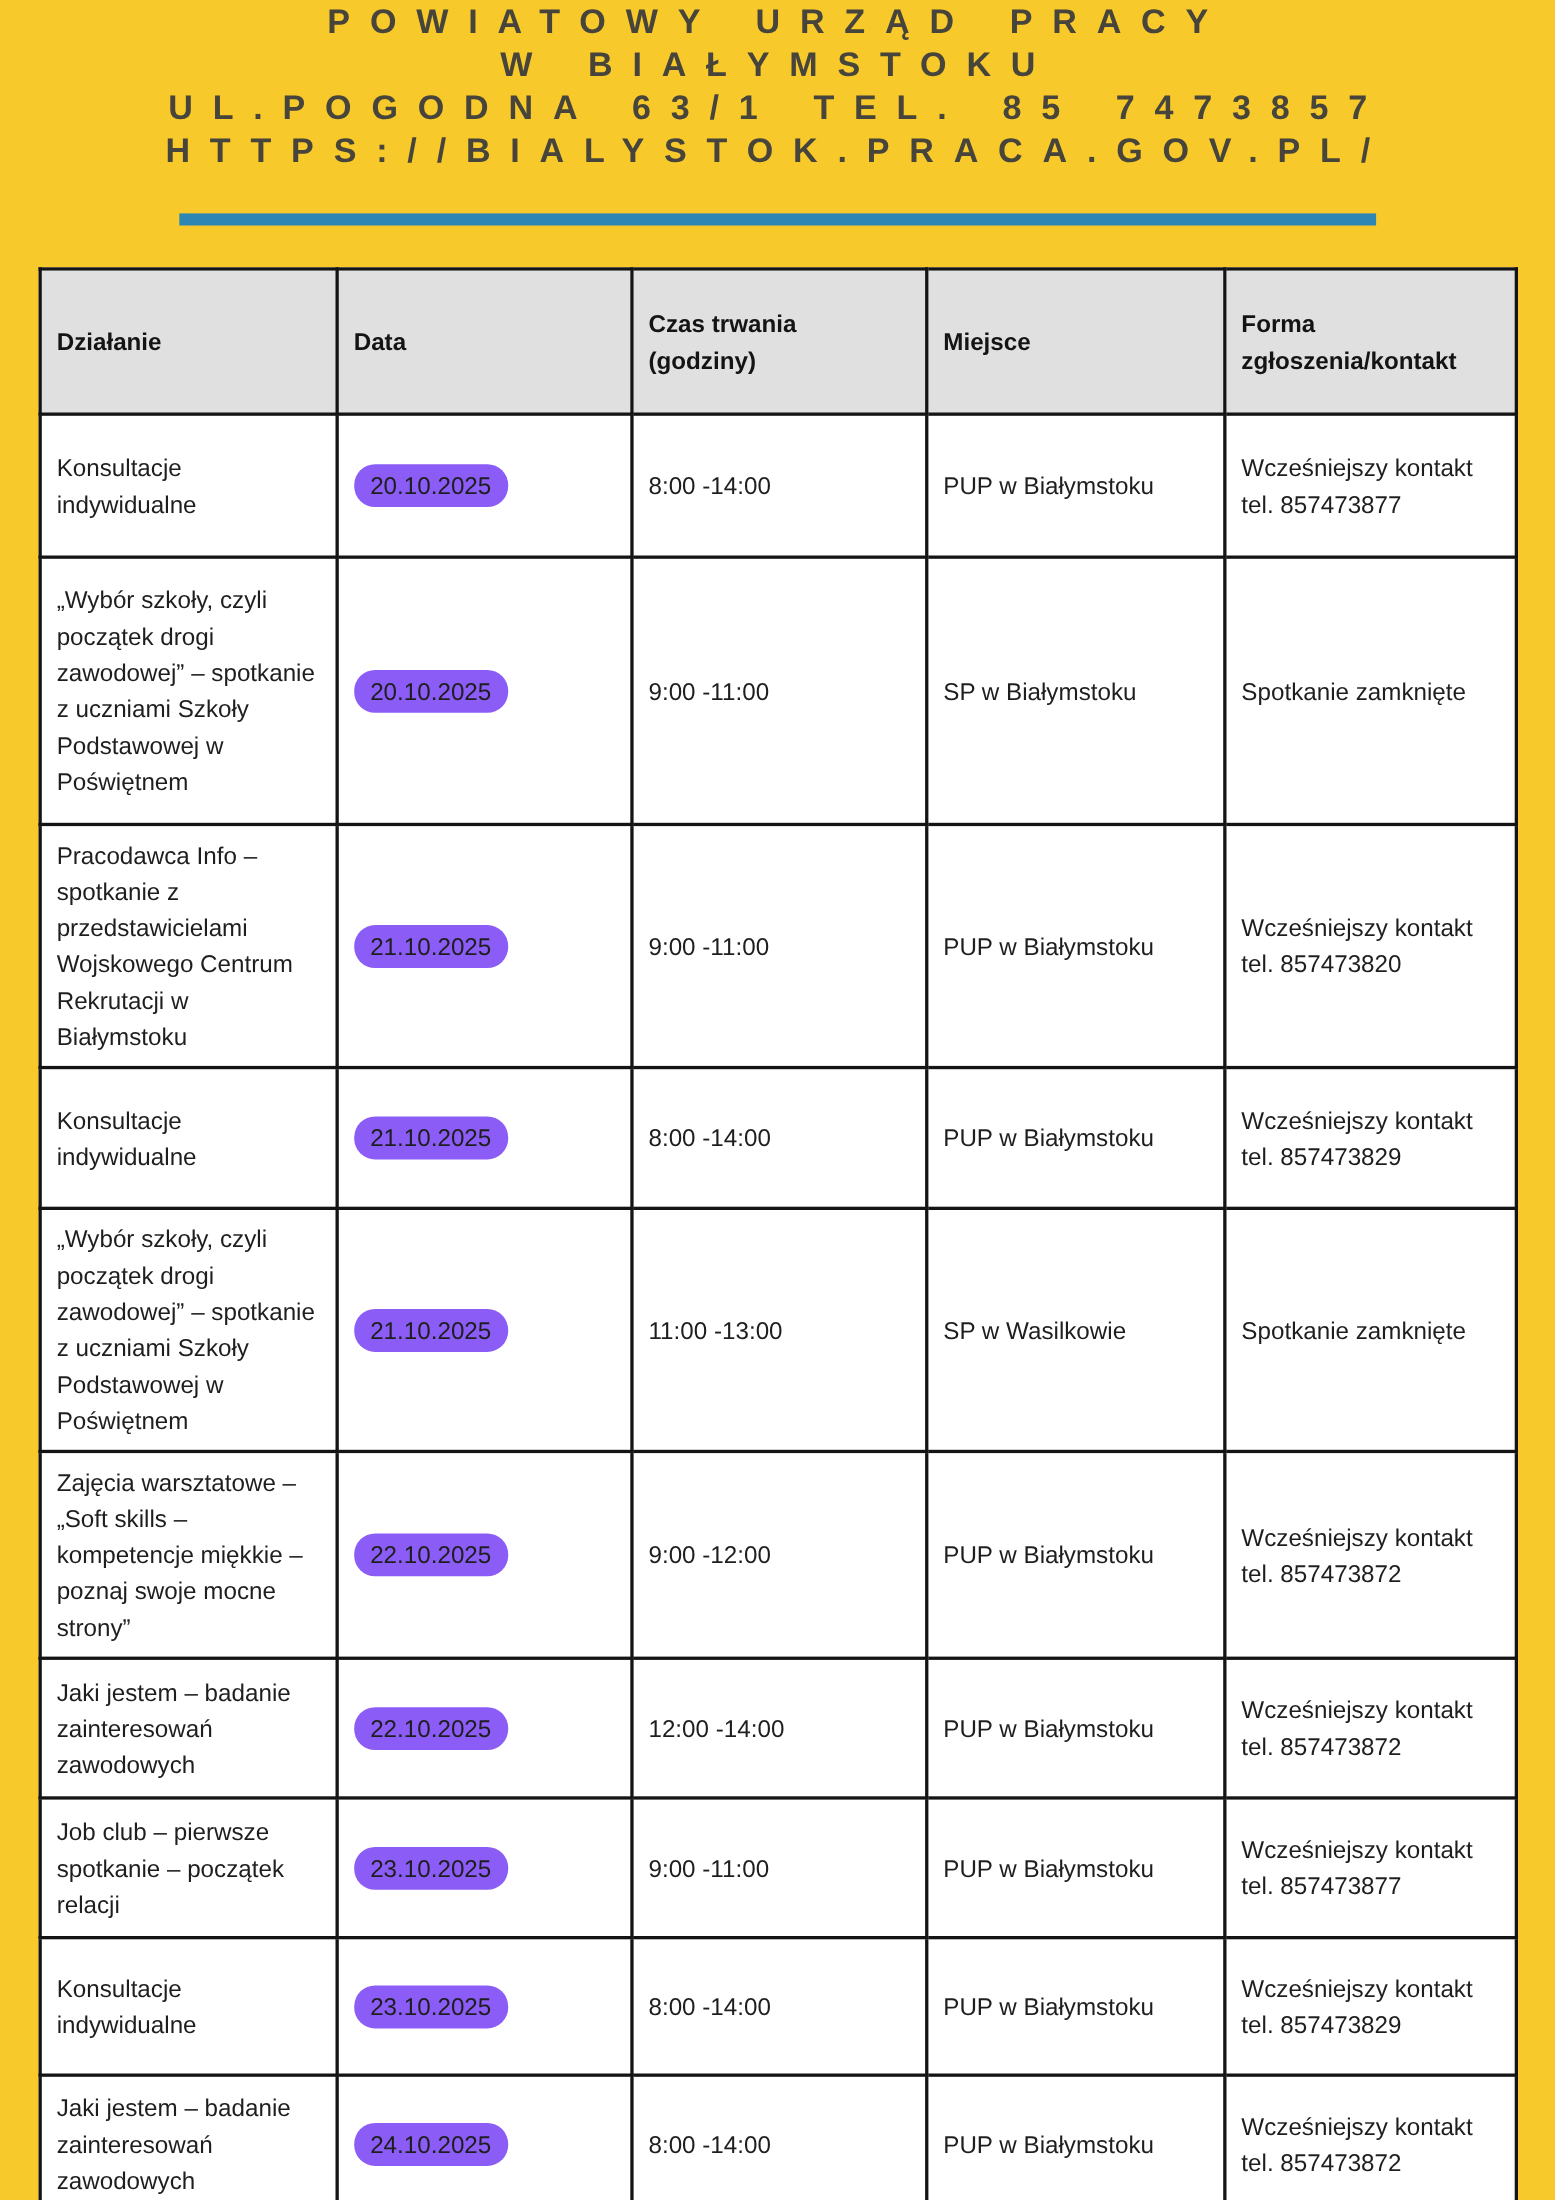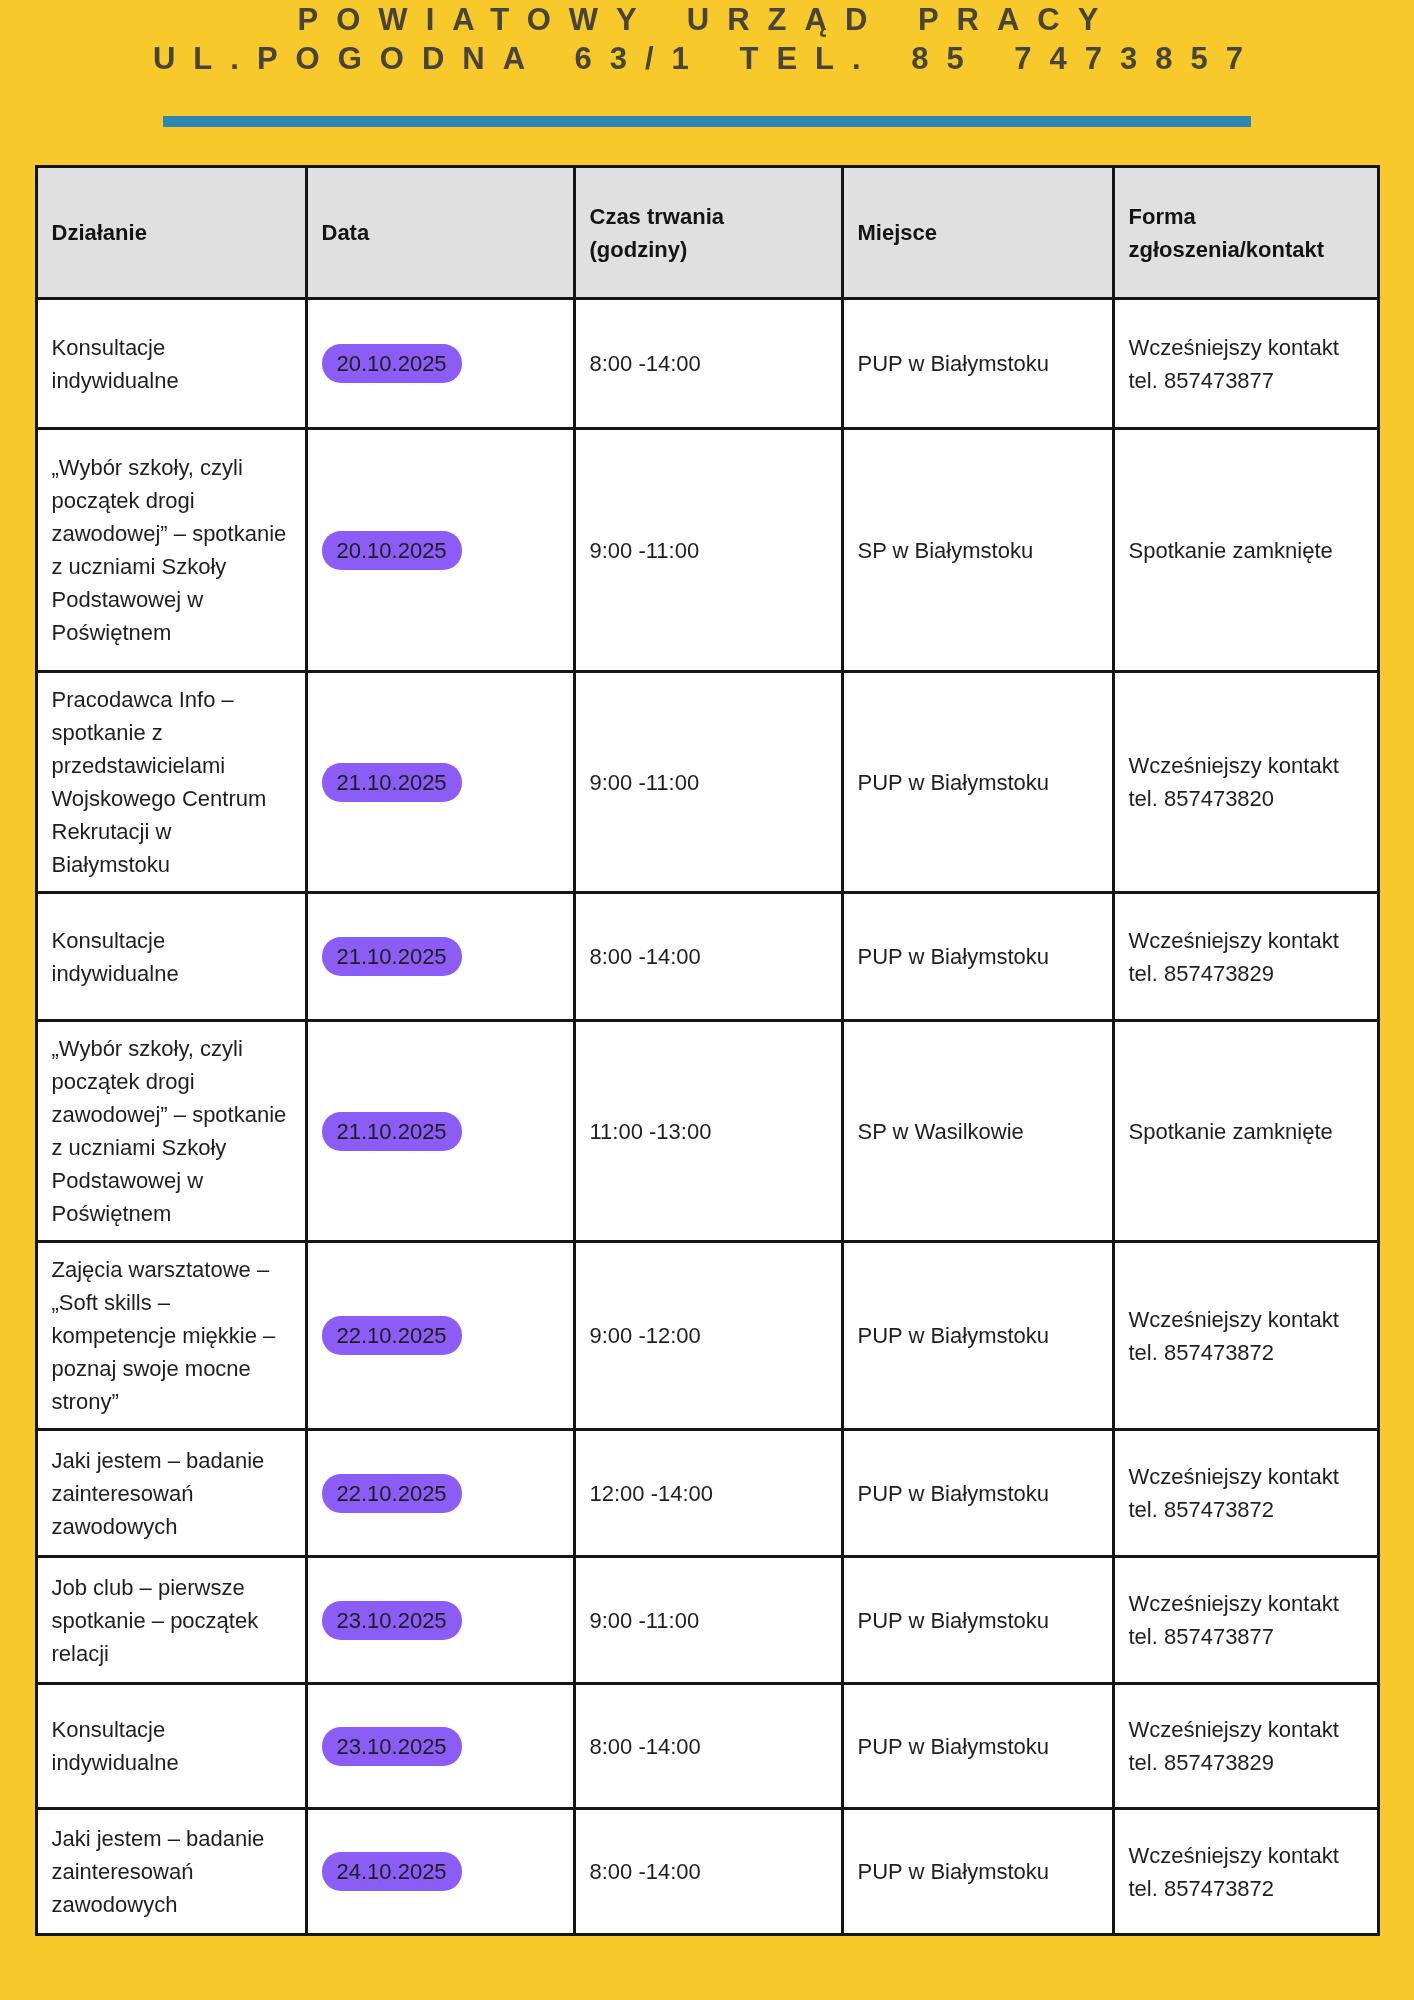--- a/index.html
+++ b/index.html
@@ -73,21 +73,23 @@
   .contact-line {
     display: block;
     white-space: nowrap;
   }
 </style>
 </head>
 <body>
 
 <div class="top-header">
   <div>POWIATOWY URZĄD PRACY</div>
+  <div>W BIAŁYMSTOKU</div>
   <div>UL.POGODNA 63/1 TEL. 85 7473857</div>
+  <div>HTTPS://BIALYSTOK.PRACA.GOV.PL/</div>
 </div>
 
 <div class="divider-bar"></div>
 
 <table class="schedule">
   <colgroup>
     <col style="width:270px">
     <col style="width:268px">
     <col style="width:268px">
     <col style="width:271px">

